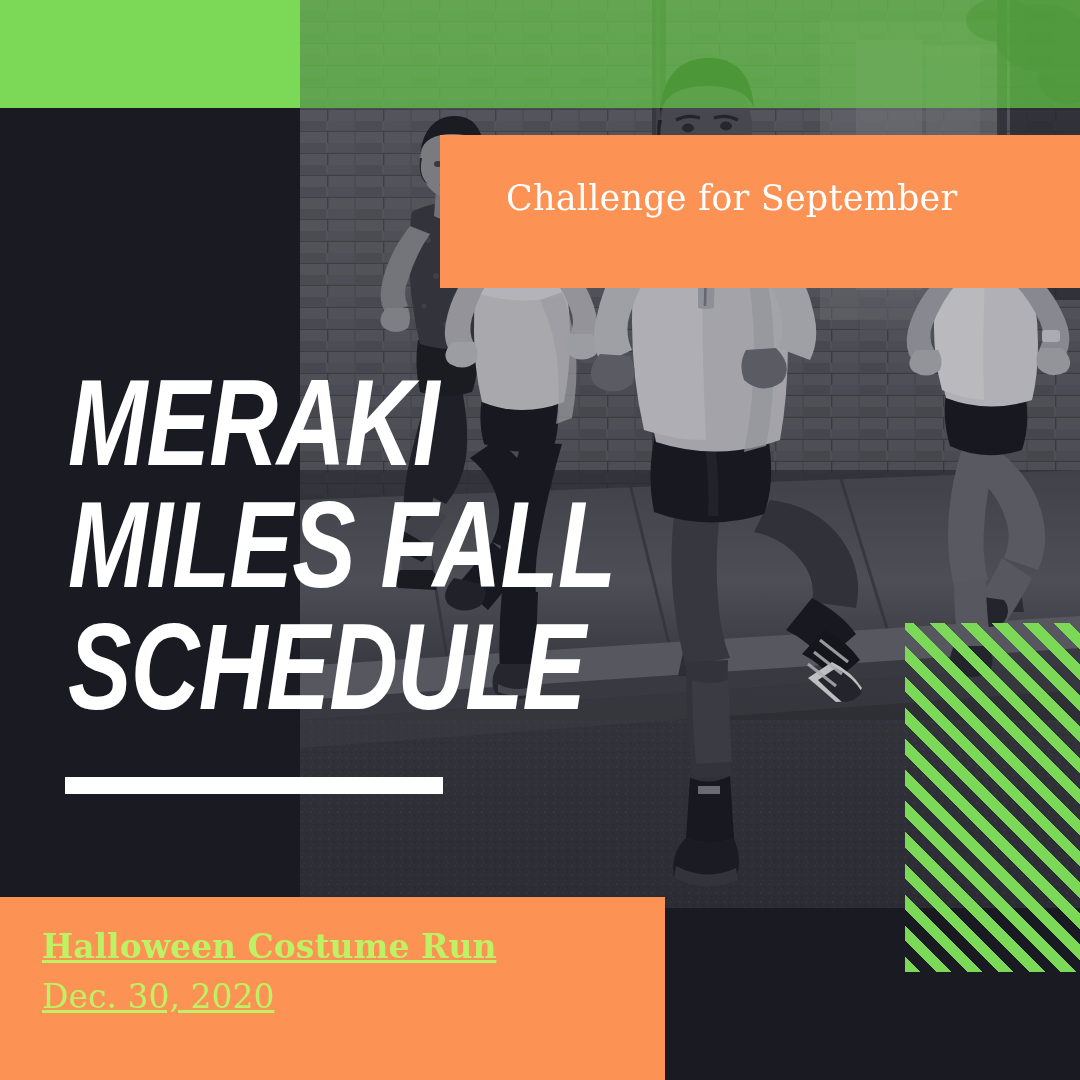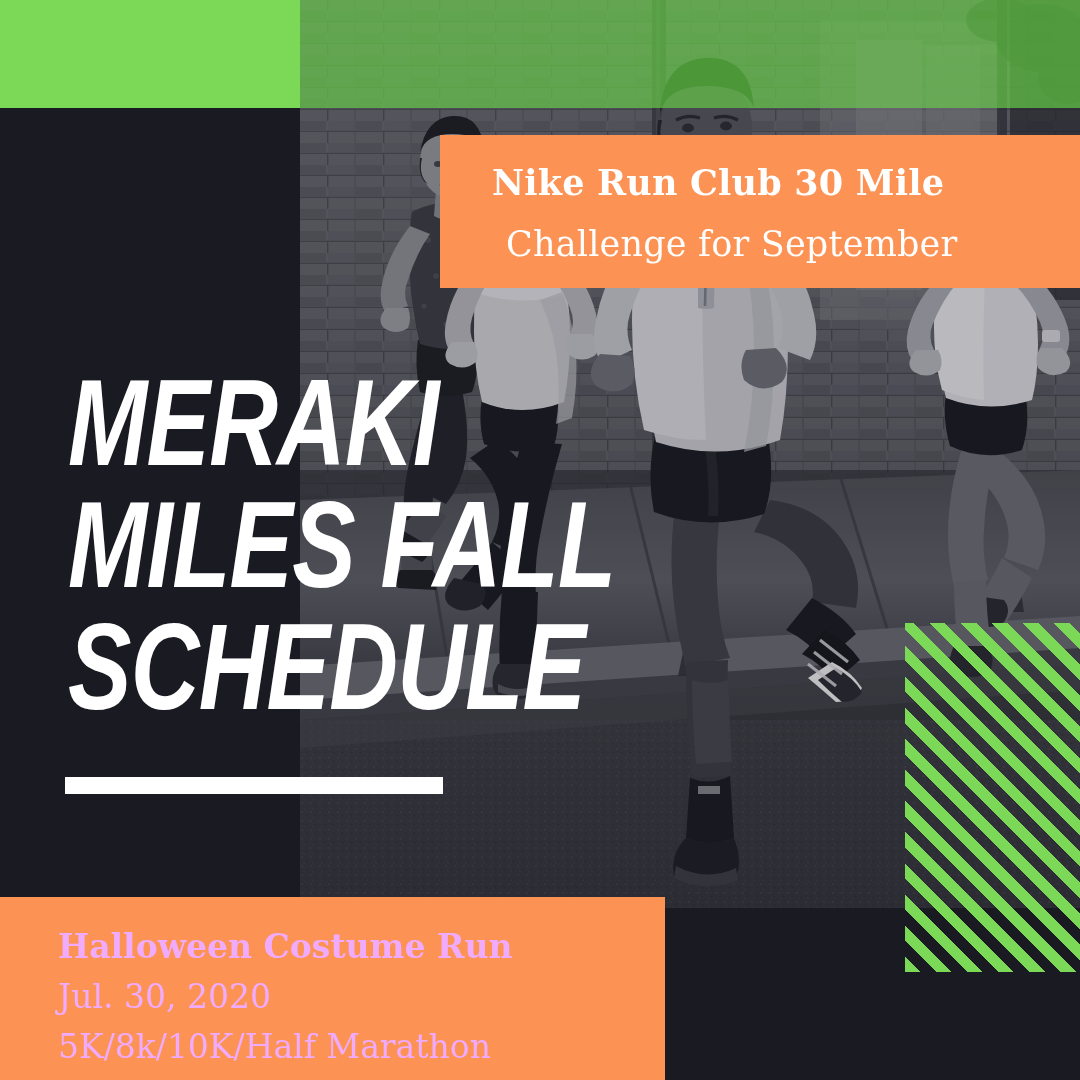--- a/index.html
+++ b/index.html
@@ -143,24 +143,25 @@
     letter-spacing: -1px;
     text-transform: uppercase;
     transform: scaleX(0.78);
     transform-origin: left top;
     white-space: nowrap;
   }
   .headline div { margin: 0; }
 
   .bottom-text {
     position: absolute;
-    left: 58px;
+    left: 42px;
     top: 922px;
     width: 600px;
-    color: #f0abfc;
+    color: #bef264;
+    text-decoration: underline;
   }
   .bottom-title {
     font-family: "DejaVu Serif", serif;
     font-weight: bold;
     font-size: 33px;
     line-height: 50px;
     margin: 0;
   }
   .bottom-line {
     font-family: "DejaVu Serif", serif;
@@ -433,31 +434,29 @@
     <div class="photo-green-tint2"></div>
   </div>
 
   <div class="green-bar"></div>
   <div class="dark-left-panel"></div>
   <div class="dark-bottom"></div>
   <div class="stripes"></div>
 
   <div class="orange-banner"></div>
   <div class="banner-text">
-    <p class="banner-line1">Nike Run Club 30 Mile</p>
     <p class="banner-line2">Challenge for September</p>
   </div>
 
   <div class="headline">
     <div>Meraki</div>
     <div>Miles Fall</div>
     <div>Schedule</div>
   </div>
   <div class="white-rule"></div>
 
   <div class="orange-bottom"></div>
   <div class="bottom-text">
     <p class="bottom-title">Halloween Costume Run</p>
-    <p class="bottom-line">Jul. 30, 2020</p>
-    <p class="bottom-line">5K/8k/10K/Half Marathon</p>
+    <p class="bottom-line">Dec. 30, 2020</p>
   </div>
 
 </div>
 
 </body></html>

